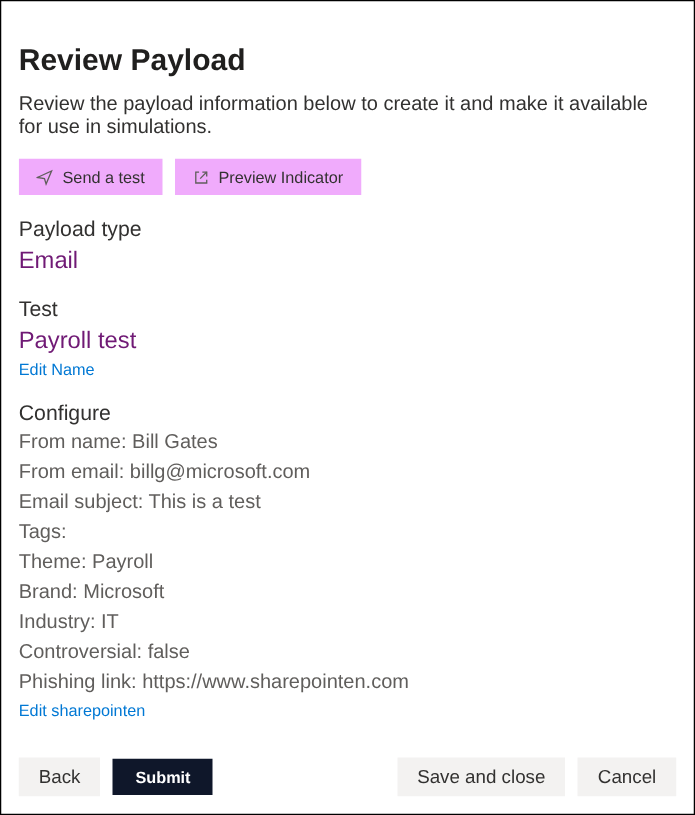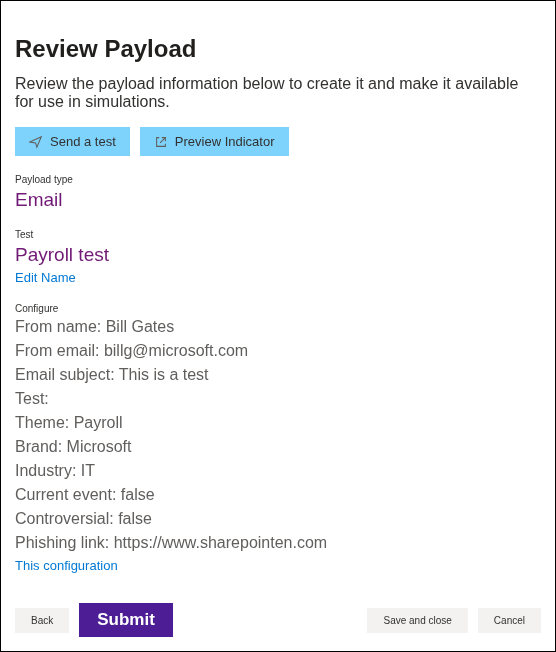--- a/index.html
+++ b/index.html
@@ -25,35 +25,35 @@
       font-size: 16px;
       color: #323130;
       margin-bottom: 16px;
     }
     .action-row {
       display: flex;
       gap: 10px;
       margin-bottom: 18px;
     }
     .secondary-btn {
-      background: #7dd3fc;
+      background: #f0abfc;
       border: none;
       padding: 7px 14px;
       font-size: 13px;
       color: #323130;
       cursor: pointer;
       display: inline-flex;
       align-items: center;
       gap: 7px;
       font-family: inherit;
     }
     .icon { display: inline-flex; align-items: center; }
     .icon svg { width: 14px; height: 14px; }
     .section-label {
-      font-size: 10px;
+      font-size: 17px;
       font-weight: 400;
       color: #323130;
       margin-bottom: 4px;
     }
     .section-value {
       font-size: 19px;
       color: #701a75;
       margin-bottom: 4px;
     }
     .section-block { margin-bottom: 18px; }
@@ -74,35 +74,35 @@
       margin-top: 16px;
     }
     .footer {
       display: flex;
       align-items: center;
       gap: 10px;
       padding-top: 14px;
     }
     .footer-spacer { flex: 1; }
     .primary-btn {
-      background: #4c1d95;
+      background: #0f172a;
       color: #fff;
       border: none;
       padding: 7px 18px;
-      font-size: 17px;
+      font-size: 13px;
       font-weight: 600;
       cursor: pointer;
       font-family: inherit;
     }
     .neutral-btn {
       background: #f3f2f1;
       color: #323130;
       border: none;
       padding: 7px 16px;
-      font-size: 10px;
+      font-size: 15px;
       cursor: pointer;
       font-family: inherit;
     }
   </style>
 </head>
 <body>
 
 <div class="content">
   <h1 class="page-title">Review Payload</h1>
   <div class="subtitle">Review the payload information below to create it and make it available for use in simulations.</div>
@@ -138,28 +138,27 @@
     <div class="section-value">Payroll test</div>
     <span class="link">Edit Name</span>
   </div>
 
 
   <div class="section-block">
     <div class="section-label">Configure</div>
     <div class="configure-row">From name: Bill Gates</div>
     <div class="configure-row">From email: billg@microsoft.com</div>
     <div class="configure-row">Email subject: This is a test</div>
-    <div class="configure-row">Test:</div>
+    <div class="configure-row">Tags:</div>
     <div class="configure-row">Theme: Payroll</div>
     <div class="configure-row">Brand: Microsoft</div>
     <div class="configure-row">Industry: IT</div>
-    <div class="configure-row">Current event: false</div>
     <div class="configure-row">Controversial: false</div>
     <div class="configure-row">Phishing link: https://www.sharepointen.com</div>
-    <span class="link">This configuration</span>
+    <span class="link">Edit sharepointen</span>
   </div>
 </div>
 
 <div class="footer">
   <button class="neutral-btn">Back</button>
   <button class="primary-btn">Submit</button>
   <div class="footer-spacer"></div>
   <button class="neutral-btn">Save and close</button>
   <button class="neutral-btn">Cancel</button>
 </div>

